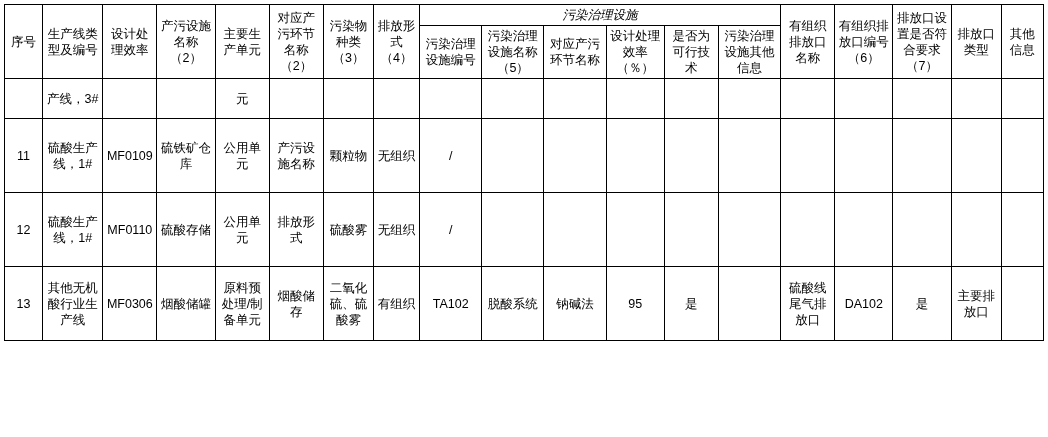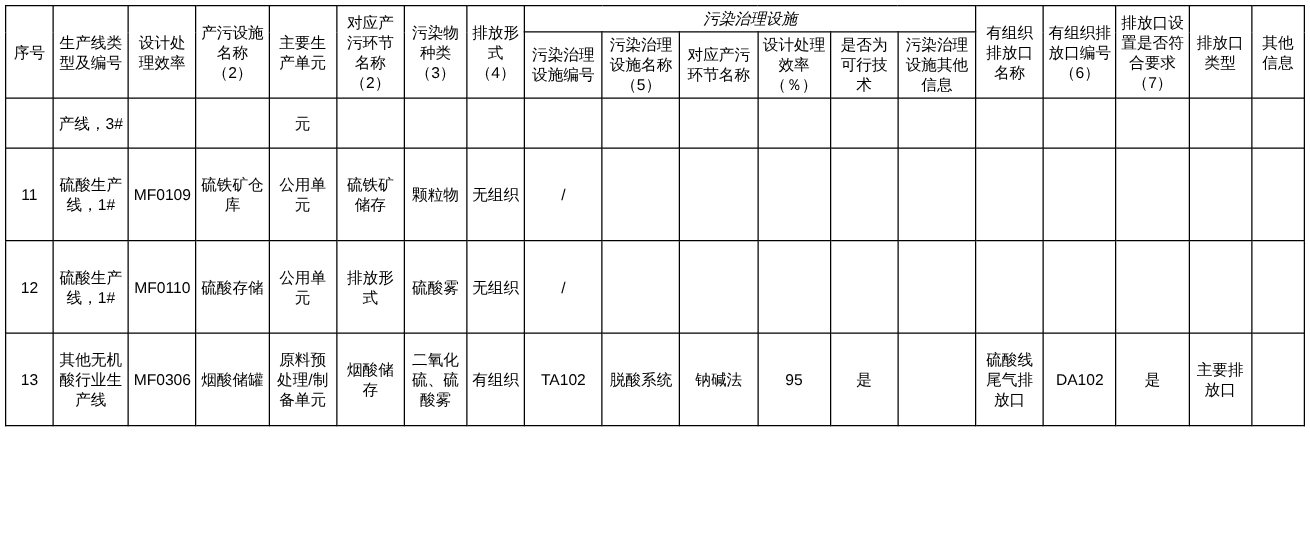--- a/index.html
+++ b/index.html
@@ -129,21 +129,21 @@
           <td></td>
           <td></td>
           <td></td>
         </tr>
         <tr>
           <td class="idx">11</td>
           <td>硫酸生产线，1#</td>
           <td>MF0109</td>
           <td>硫铁矿仓库</td>
           <td>公用单元</td>
-          <td>硫铁矿储存</td>
+          <td>产污设施名称</td>
           <td>颗粒物</td>
           <td>无组织</td>
           <td>/</td>
           <td></td>
           <td></td>
           <td></td>
           <td></td>
           <td></td>
           <td></td>
           <td></td>

